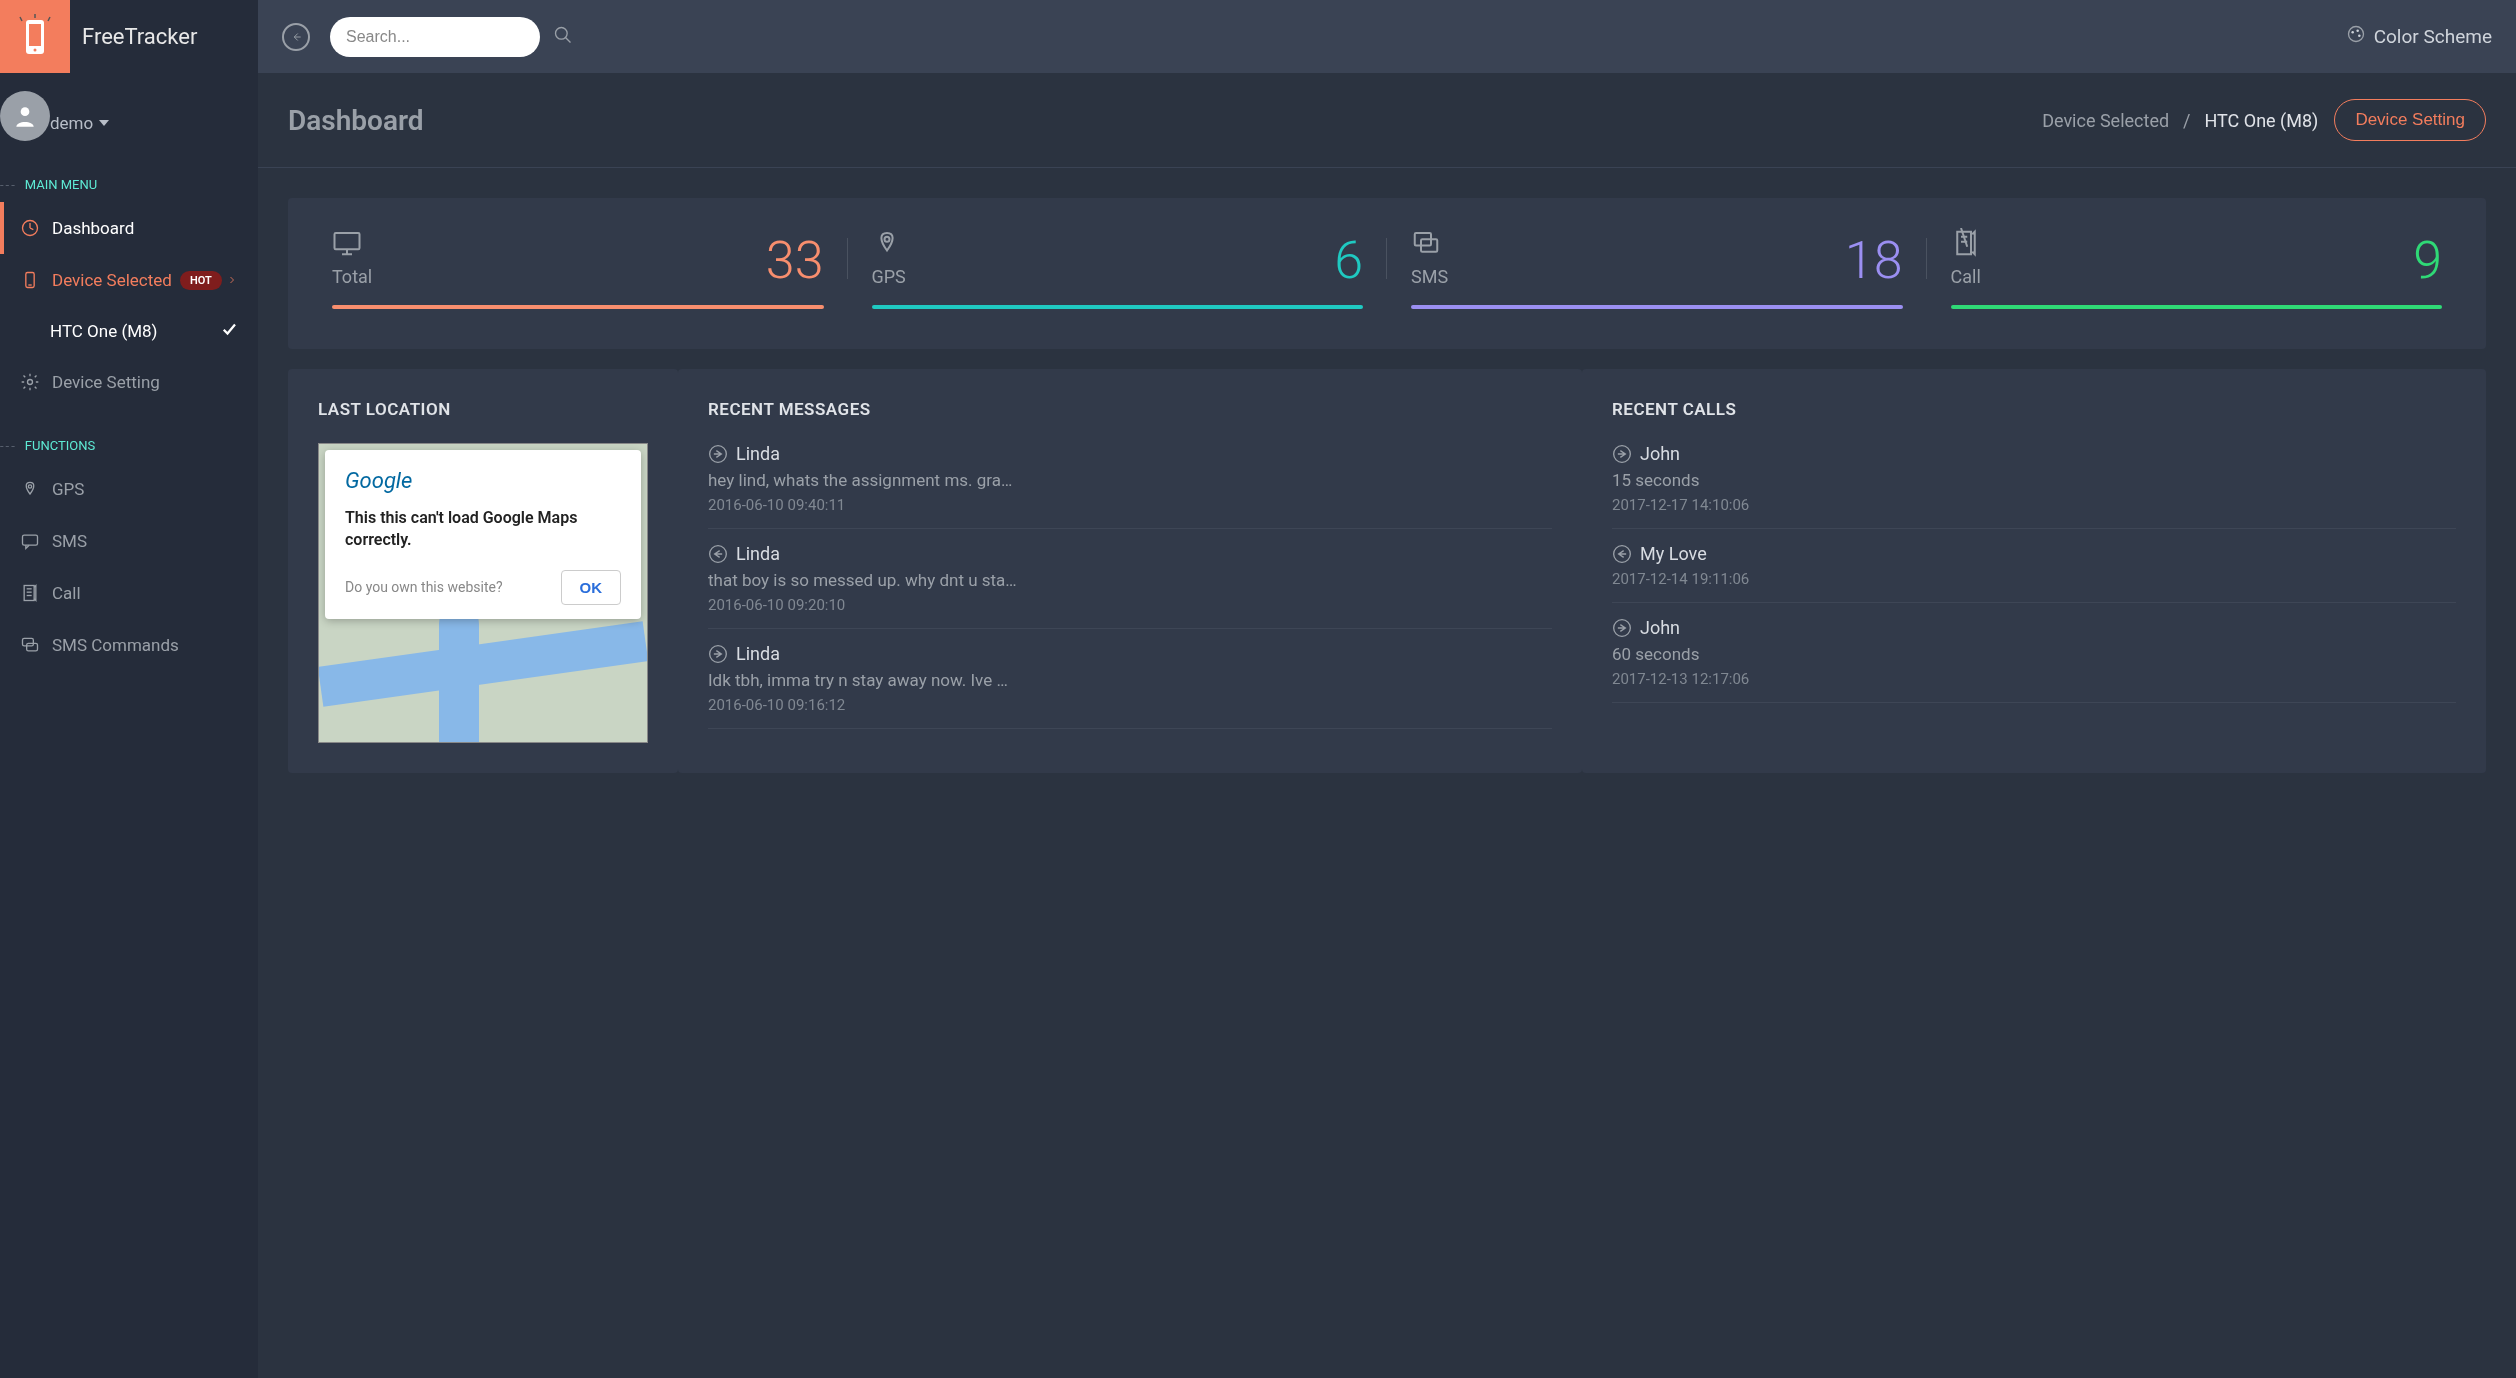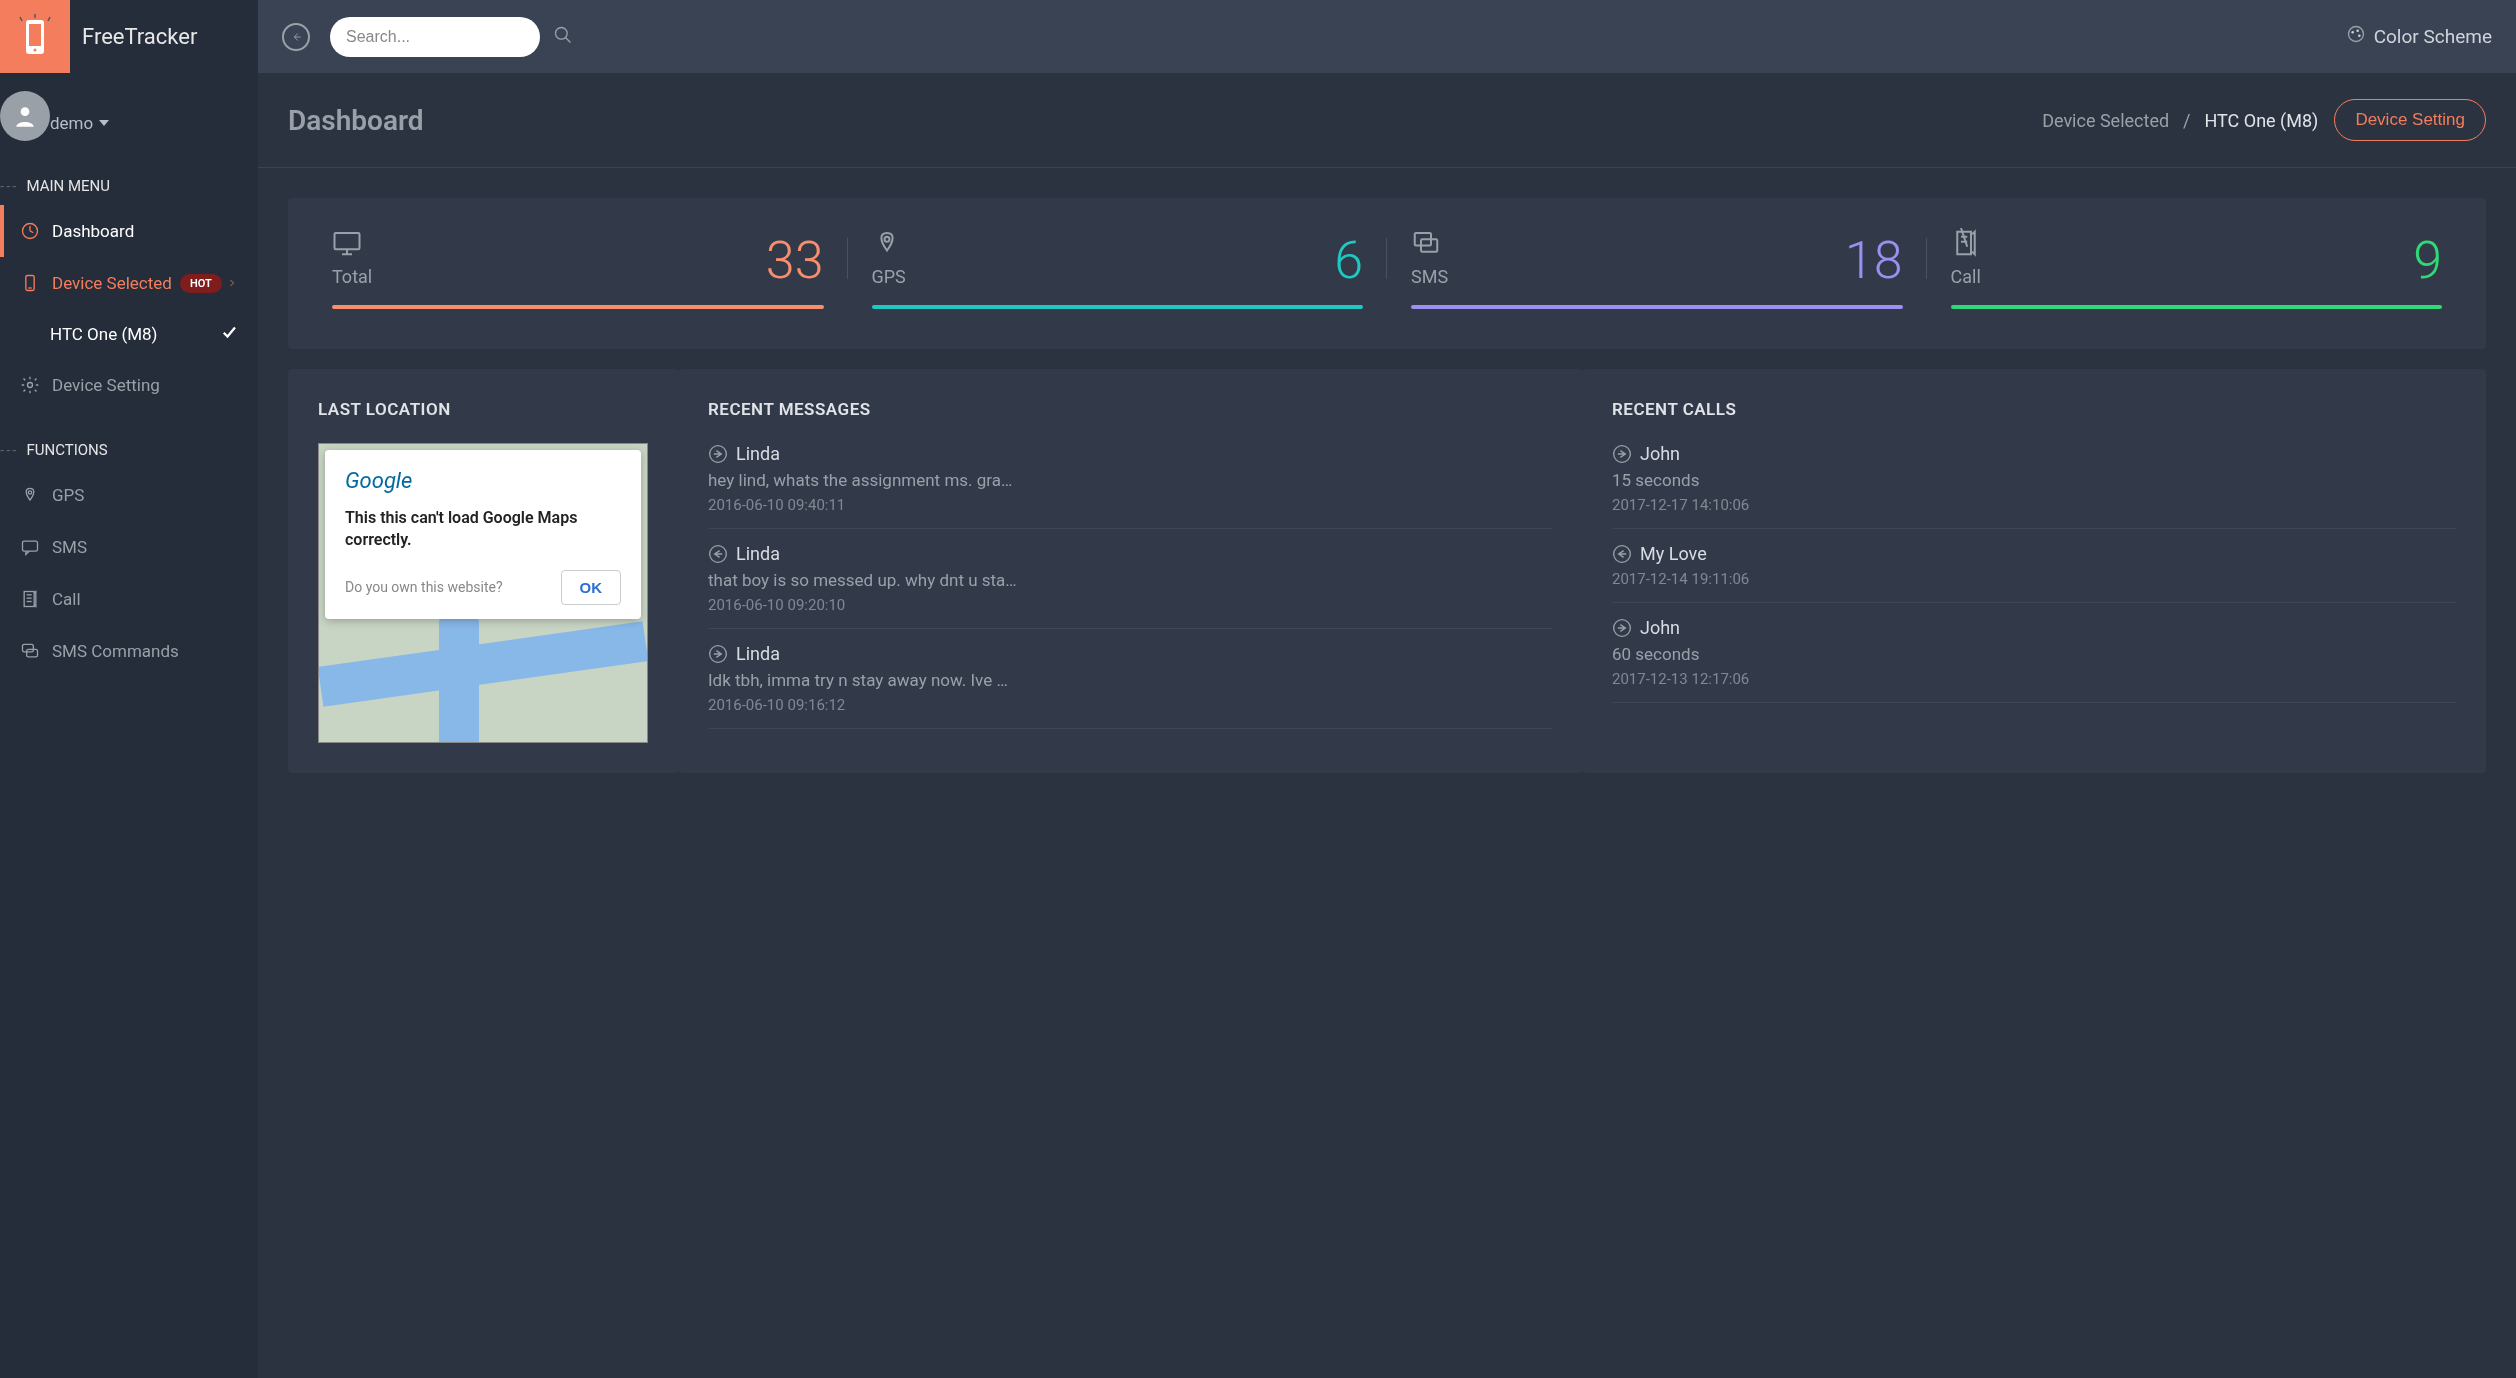--- a/index.html
+++ b/index.html
@@ -12,21 +12,21 @@
 .logo-img { width: 70px; height: 73px; background: #f37d5d; display: flex; align-items: center; justify-content: center; position: relative; }
 .logo-img svg { width: 50px; height: 50px; }
 .logo-text { color: #e8e8e8; font-size: 22px; font-weight: 400; margin-left: 12px; }
 .user-block { display: flex; flex-direction: row; align-items: center; padding: 18px 0 20px; }
 .avatar { width: 50px; height: 50px; border-radius: 50%; background: #9aa0a8; display: flex; align-items: center; justify-content: center; }
 .avatar svg { width: 26px; height: 26px; fill: #fff; }
 .user-name { margin-top: 14px; color: #b8bec8; font-size: 17px; display: flex; align-items: center; gap: 6px; cursor: pointer; }
 .caret-down { width: 0; height: 0; border-left: 5px solid transparent; border-right: 5px solid transparent; border-top: 6px solid #b8bec8; }
 
 .menu-section { padding: 0; }
-.menu-header { color: #e5e5e5; font-size: 15px; padding: 16px 20px 10px 0; display: flex; align-items: center; }
+.menu-header { color: #5eead4; font-size: 13px; padding: 16px 20px 10px 0; display: flex; align-items: center; }
 .menu-header::before { content: "---"; letter-spacing: 2px; margin-right: 8px; color: #5a6270; }
 .menu-item { display: flex; align-items: center; padding: 16px 20px; color: #9aa0a8; font-size: 17px; cursor: pointer; position: relative; }
 .menu-item .icon { width: 20px; margin-right: 12px; display: flex; align-items: center; justify-content: center; }
 .menu-item.active { color: #fff; border-left: 4px solid #f37d5d; padding-left: 16px; }
 .menu-item.active .icon svg { stroke: #f37d5d; }
 .menu-item.orange { color: #f37d5d; }
 .menu-item.orange .icon svg { stroke: #f37d5d; }
 .badge-hot { background: #7f1d1d; color: #fff; font-size: 11px; padding: 3px 10px; border-radius: 12px; margin-left: 8px; font-weight: 600; }
 .chevron { margin-left: auto; }
 .sub-item { padding: 14px 20px 14px 50px; color: #fff; font-size: 17px; display: flex; align-items: center; cursor: pointer; }

